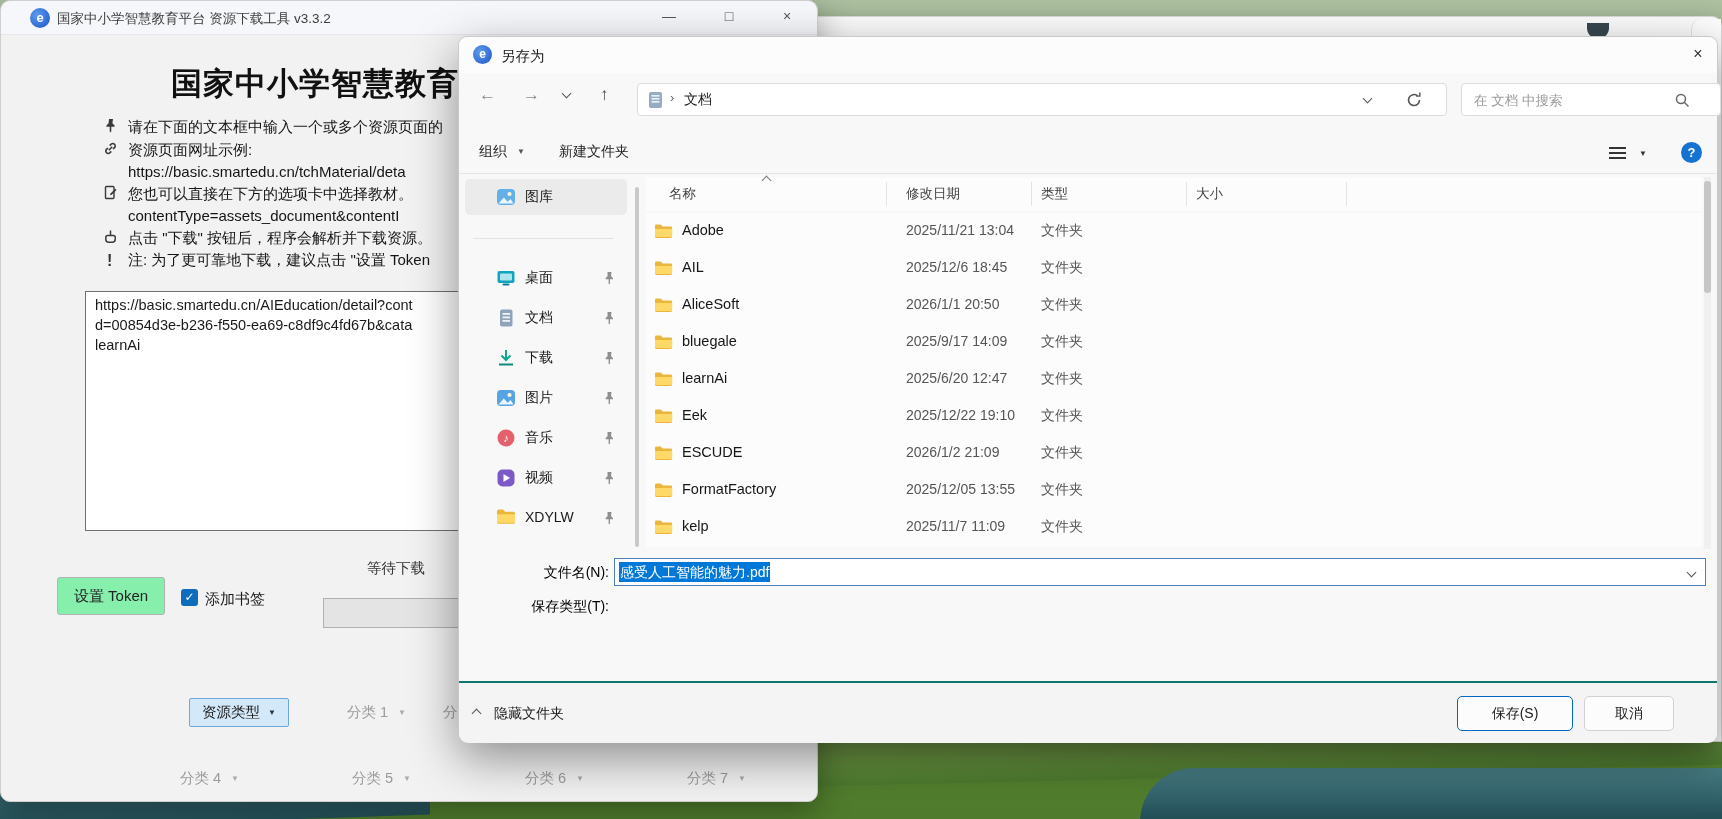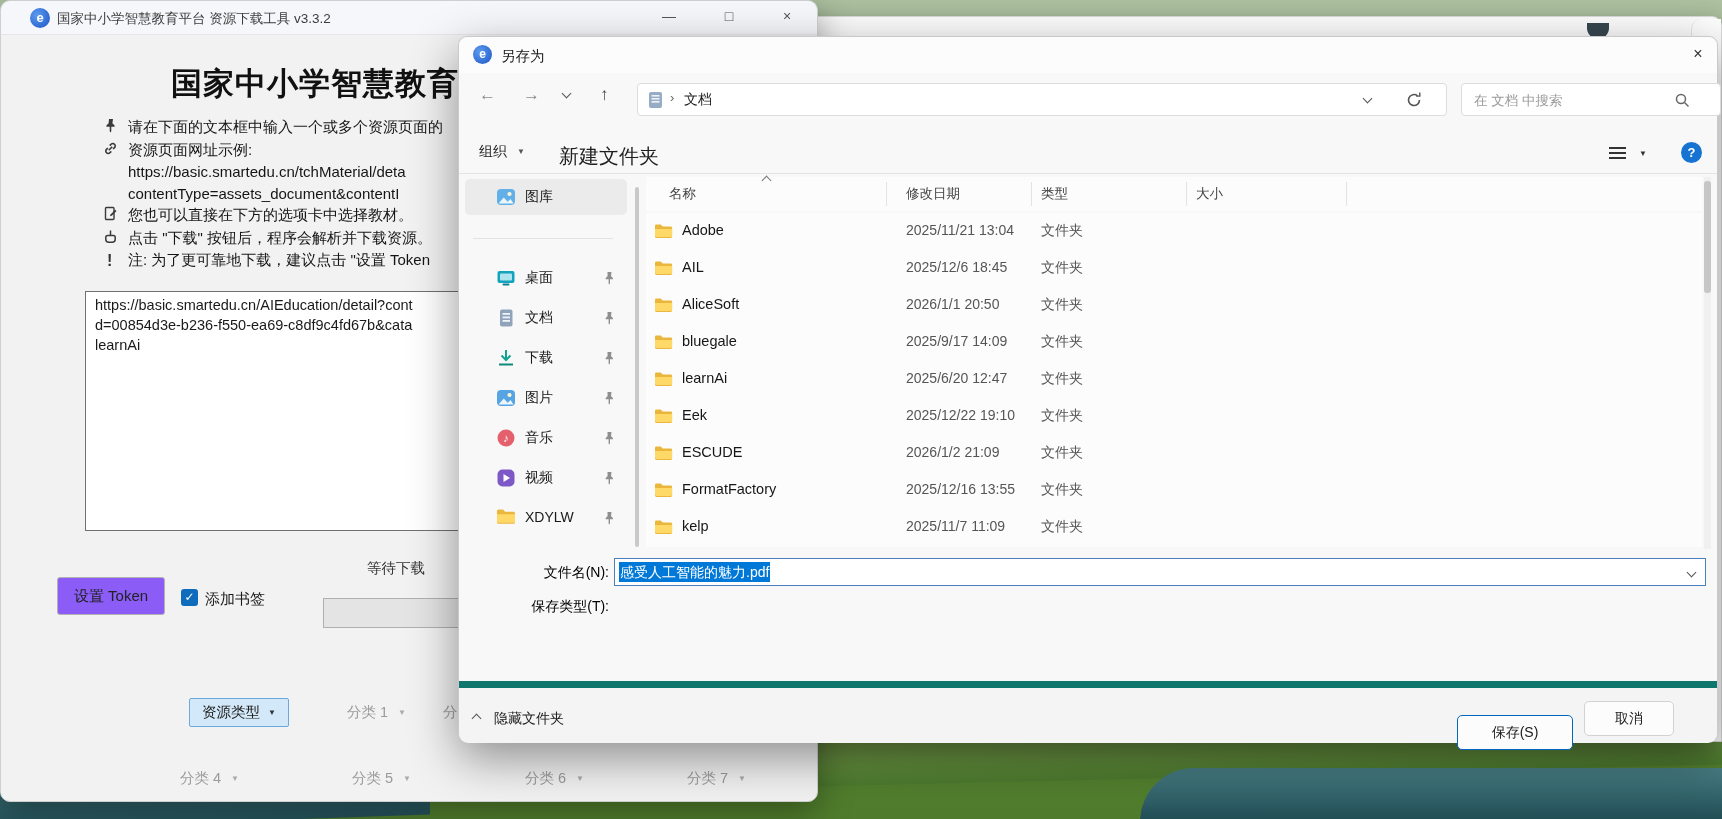--- a/index.html
+++ b/index.html
@@ -26,21 +26,21 @@
   #app-title{position:absolute;left:56px;top:9px;font-size:13.5px;color:#3c3c3c;white-space:nowrap}
   .win-ctl{position:absolute;top:7px;width:32px;text-align:center;font-size:14px;color:#555}
   #app-heading{position:absolute;left:170px;top:62px;font-size:31px;font-weight:bold;color:#111;letter-spacing:1px;white-space:nowrap}
   #instructions{position:absolute;left:102px;top:116px;width:600px}
   .instr-row{display:flex;align-items:flex-start;margin-bottom:1px;line-height:20.5px}
   .instr-ic{width:25px;flex:none;padding-top:1px;color:#333;font-weight:bold;text-align:left}
   .instr-tx{font-size:15px;color:#151515;white-space:nowrap}
   .instr-indent{padding-left:25px}
   #url-box{position:absolute;left:84px;top:290px;width:564px;height:240px;background:#fff;border:1px solid #707070;padding:3px 9px;font-size:14.5px;line-height:20px;color:#1a1a1a;white-space:pre-line;overflow:hidden}
   #waiting-label{position:absolute;left:366px;top:558px;font-size:14.5px;color:#333}
-  #set-token-btn{position:absolute;left:56px;top:576px;width:108px;height:38px;background:#8b5cf6;border:1px solid #b2b2b2;border-radius:3px;font-size:15px;color:#222;text-align:center;line-height:36px}
+  #set-token-btn{position:absolute;left:56px;top:576px;width:108px;height:38px;background:#86efac;border:1px solid #b2b2b2;border-radius:3px;font-size:15px;color:#222;text-align:center;line-height:36px}
   #bookmark-box{position:absolute;left:180px;top:588px;width:17px;height:17px;border-radius:3px;text-align:center;font-size:12px;line-height:17px;color:#fff}
   #bookmark-label{position:absolute;left:204px;top:589px;font-size:15px;color:#1a1a1a}
   #progress-bar{position:absolute;left:322px;top:597px;width:336px;height:30px;background:#e4e4e4;border:1px solid #b0b0b0}
   .filter{position:absolute;font-size:14.5px;color:#9a9a9a;white-space:nowrap}
   .filter .fcaret{font-size:8px;color:#aaa;margin-left:10px;vertical-align:2px}
   #filter-restype{position:absolute;left:188px;top:697px;width:100px;height:29px;background:#d3e8f8;border:1px solid #6da8dc;border-radius:2px;font-size:14.5px;color:#1a1a1a;text-align:center;line-height:27px}
   #filter-restype .fcaret{color:#333;font-size:8px;margin-left:8px;vertical-align:2px}
 
   
   #dialog{position:absolute;left:458px;top:36px;width:1260px;height:706px;background:#f8f8f8;border:1px solid #c9c9c9;border-radius:9px;box-shadow:0 16px 48px rgba(0,0,0,.42)}
@@ -49,21 +49,21 @@
   #dlg-close{position:absolute;left:1224px;top:8px;width:30px;height:22px;text-align:center;font-size:16px;color:#333}
   .navbtn{position:absolute;top:48px;font-size:17px;color:#8a8a8a}
   .chev{display:inline-block;width:7px;height:7px;border-right:1.7px solid #555;border-bottom:1.7px solid #555;transform:rotate(45deg)}
   .chev-up{transform:rotate(-135deg)}
   #addr-bar{position:absolute;left:178px;top:46px;width:810px;height:33px;background:#fff;border:1px solid #dcdcdc;border-radius:4px}
   #addr-crumb{position:absolute;left:46px;top:7px;font-size:14px;color:#1a1a1a}
   #addr-sep{position:absolute;left:32px;top:6px;font-size:13px;color:#666}
   #search-box{position:absolute;left:1002px;top:46px;width:260px;height:33px;background:#fff;border:1px solid #dcdcdc;border-radius:4px}
   #search-ph{position:absolute;left:12px;top:8px;font-size:13.5px;color:#9a9a9a}
   #dlg-toolbar-organize{position:absolute;left:20px;top:106px;font-size:14px;color:#1f1f1f}
-  #dlg-toolbar-newfolder{position:absolute;left:100px;top:106px;font-size:20px;color:#1f1f1f}
+  #dlg-toolbar-newfolder{position:absolute;left:100px;top:106px;font-size:14px;color:#1f1f1f}
   #view-lines{position:absolute;left:1150px;top:110px;width:17px;height:13px;background:repeating-linear-gradient(to bottom,#333 0 2px,transparent 2px 5px)}
   #view-caret{position:absolute;left:1180px;top:112px;font-size:8px;color:#333}
   #help-btn{position:absolute;left:1222px;top:105px;width:21px;height:21px;border-radius:50%;color:#fff;font-size:13px;font-weight:bold;text-align:center;line-height:21px}
   #dlg-sep{position:absolute;left:0;top:136px;width:100%;height:1px;background:#e4e4e4}
 
   
   .side-row{position:absolute;left:6px;width:162px;height:36px;border-radius:5px}
   .side-row .sicon{position:absolute;left:31px;top:8px}
   .side-row .slabel{position:absolute;left:60px;top:9px;font-size:14px;color:#1a1a1a}
   .side-row .pin{position:absolute;left:138px;top:11px}
@@ -86,21 +86,21 @@
   #list-thumb{position:absolute;left:0;top:4px;width:7px;height:112px;background:#c6c6c6;border-radius:3px}
 
   
   .fld-label{position:absolute;width:150px;text-align:right;font-size:14px;color:#000000}
   #filename-input{position:absolute;left:155px;top:521px;width:1092px;height:28px;background:#fff;border:1px solid #4a7fbb;font-size:14px;line-height:26px;padding-left:4px}
   #filename-sel{background:#0078d7;color:#fff;padding:2px 1px}
   #savetype-select{position:absolute;left:155px;top:555px;width:1092px;height:28px;background:#fff;border:1px solid #cfcfcf;font-size:14px;line-height:26px;padding-left:8px;color:#1a1a1a}
   .combo-chev{position:absolute;right:10px;top:10px}
 
   
-  #dlg-footer{position:absolute;left:0;top:644px;width:100%;height:62px;background:#f4f4f4;border-top:7px solid #0f766e;border-radius:0 0 9px 9px}
+  #dlg-footer{position:absolute;left:0;top:644px;width:100%;height:62px;background:#f4f4f4;border-top:2px solid #0f766e;border-radius:0 0 9px 9px}
   #hide-folders{position:absolute;left:14px;top:22px;font-size:14px;color:#1a1a1a}
   #save-btn{position:absolute;left:998px;top:13px;width:116px;height:35px;background:#fcfcfc;border:1.5px solid #0067c0;border-radius:5px;font-size:14px;color:#1a1a1a;text-align:center;line-height:32px}
   #cancel-btn{position:absolute;left:1125px;top:13px;width:90px;height:35px;background:#fcfcfc;border:1px solid #d2d2d2;border-radius:5px;font-size:14px;color:#1a1a1a;text-align:center;line-height:33px}
 </style>
 </head>
 <body>
 
 <div id="screen">
 
   <div id="wallpaper">
@@ -138,28 +138,28 @@
               <path d="M6.7 4.6 l1.4-1.4 a2.4 2.4 0 0 1 3.4 3.4 L10.1 8"></path>
               <path d="M8.3 10.4 l-1.4 1.4 a2.4 2.4 0 0 1-3.4-3.4 L4.9 7"></path>
               <path d="M5.8 9.2 l3.4-3.4"></path>
             </svg></span>
         <span class="instr-tx">资源页面网址示例:</span>
       </div>
       <div class="instr-row">
         <span class="instr-tx instr-indent">https://basic.smartedu.cn/tchMaterial/deta</span>
       </div>
       <div class="instr-row">
-        <span class="instr-tx instr-indent">contentType=assets_document&amp;contentI</span>
-      </div>
-      <div class="instr-row">
         <span class="instr-ic"><svg width="15" height="15" fill="none" stroke="#3a3a3a" stroke-width="1.4">
               <rect x="2.5" y="1.5" width="8.5" height="12" rx="1"></rect>
               <path d="M7.5 8.5 l4.7-4.7 1.3 1.3-4.7 4.7-1.8.5z" fill="#3a3a3a" stroke="none"></path>
             </svg></span>
         <span class="instr-tx">您也可以直接在下方的选项卡中选择教材。</span>
+      </div>
+      <div class="instr-row">
+        <span class="instr-tx instr-indent">contentType=assets_document&amp;contentI</span>
       </div>
       <div class="instr-row">
         <span class="instr-ic"><svg width="15" height="15" fill="none" stroke="#3a3a3a" stroke-width="1.5">
               <path d="M7.5 1.5 v5"></path>
               <path d="M4.6 6.5 h5.8 a1.8 1.8 0 0 1 1.8 1.8 v2 a3 3 0 0 1-3 3 h-3.4 a3 3 0 0 1-3-3 v-2 a1.8 1.8 0 0 1 1.8-1.8 z"></path>
             </svg></span>
         <span class="instr-tx">点击 "下载" 按钮后，程序会解析并下载资源。</span>
       </div>
       <div class="instr-row">
         <span class="instr-ic" style="font-size:16px;padding-left:4px">!</span>
@@ -407,21 +407,21 @@
           <span class="fname">ESCUDE</span>
           <span class="fdate">2026/1/2 21:09</span>
           <span class="ftype">文件夹</span>
         </div>
       <div class="frow">
           <svg width="19" height="16">
             <path d="M1 2.8 a1.4 1.4 0 0 1 1.4-1.4 h4.4 l1.9 2.1 h8 a1.4 1.4 0 0 1 1.4 1.4 v8.6 a1.4 1.4 0 0 1-1.4 1.4 h-14.3 a1.4 1.4 0 0 1-1.4-1.4 z" fill="#eab73c"></path>
             <path d="M1 5.9 h17.1 v6.6 a1.4 1.4 0 0 1-1.4 1.4 h-14.3 a1.4 1.4 0 0 1-1.4-1.4 z" fill="#ffd968"></path>
           </svg>
           <span class="fname">FormatFactory</span>
-          <span class="fdate">2025/12/16 13:55</span>
+          <span class="fdate">2025/12/05 13:55</span>
           <span class="ftype">文件夹</span>
         </div>
       <div class="frow">
           <svg width="19" height="16">
             <path d="M1 2.8 a1.4 1.4 0 0 1 1.4-1.4 h4.4 l1.9 2.1 h8 a1.4 1.4 0 0 1 1.4 1.4 v8.6 a1.4 1.4 0 0 1-1.4 1.4 h-14.3 a1.4 1.4 0 0 1-1.4-1.4 z" fill="#eab73c"></path>
             <path d="M1 5.9 h17.1 v6.6 a1.4 1.4 0 0 1-1.4 1.4 h-14.3 a1.4 1.4 0 0 1-1.4-1.4 z" fill="#ffd968"></path>
           </svg>
           <span class="fname">kelp</span>
           <span class="fdate">2025/11/7 11:09</span>
           <span class="ftype">文件夹</span>
@@ -436,18 +436,18 @@
       <span id="filename-sel" style="background: rgb(0, 120, 215);">感受人工智能的魅力.pdf</span>
       <span class="chev combo-chev"></span>
     </div>
     <div class="fld-label" style="top:561px;left:0">保存类型(T):</div>
 
     <div id="dlg-footer">
       <div id="hide-folders">
         <span class="chev chev-up" style="margin-right:10px;vertical-align:1px"></span>
         <span>隐藏文件夹</span>
       </div>
-      <div id="save-btn" style="border-color: rgb(0, 103, 192); margin-top: 14px;">保存(S)</div>
+      <div id="save-btn" style="border-color: rgb(0, 103, 192);">保存(S)</div>
       <div id="cancel-btn">取消</div>
     </div>
   </div>
 
 </div>
 
 </body></html>

